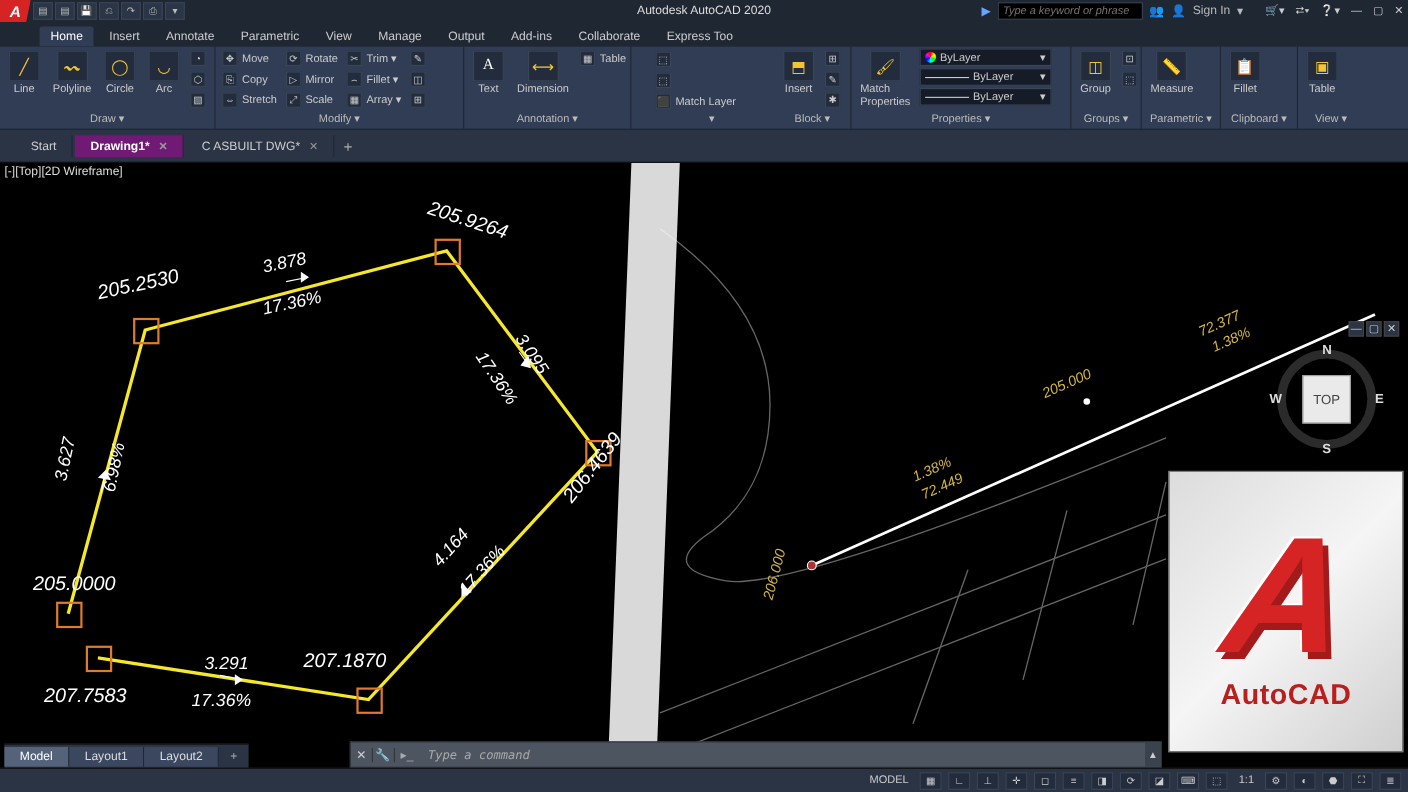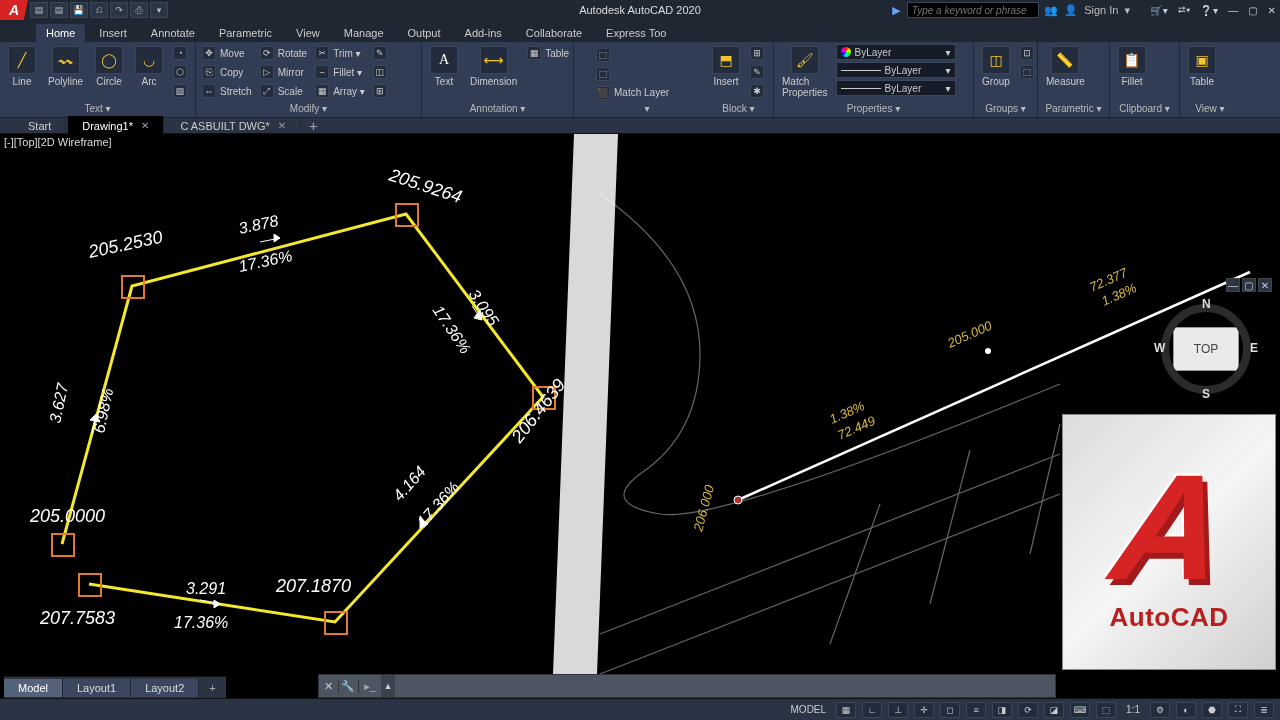--- a/index.html
+++ b/index.html
@@ -80,28 +80,28 @@
   }
   .rcol { display: flex; flex-direction: column; gap: 1px; }
   .layer-sel {
     width:120px;height:16px;background:#151c28;border:1px solid #3a4658;
     color:#ccc;font-size:10px;display:flex;align-items:center;padding:0 4px;
     justify-content:space-between;
   }
 
   
   .doctabs {
-    height: 16px; background: #2a3444; display: flex; align-items: center;
+    height: 30px; background: #2a3444; display: flex; align-items: center;
     font-size: 11px; padding-left: 14px; gap: 2px; border-bottom: 1px solid #111;
   }
   .doctab {
     padding: 2px 14px; color: #ccc; display:flex;align-items:center;gap:8px;
     border-right: 1px solid #1f2733; height: 20px;
   }
-  .doctab.active { background: #000000; color:#fff; }
+  .doctab.active { background: #701a75; color:#fff;font-weight:bold; }
   .doctab .x { font-size: 10px; color:#999; }
   .doctab-plus { width:20px;text-align:center;color:#aaa;font-size:14px; }
 
   
   .canvas-row {
     position: relative; height: 542px; background: #000; overflow: hidden;
   }
   .vp-label {
     position: absolute; top: 2px; left: 4px; font-size: 11px; color: #ddd;
   }
@@ -122,21 +122,21 @@
 
   
   .viewcube {
     position: absolute; top: 165px; right: 24px; width: 100px; height: 100px;
     display:flex;align-items:center;justify-content:center;
   }
   .vc-ring {
     position:absolute;width:90px;height:90px;border:8px solid #2b2b2b;border-radius:50%;
   }
   .vc-face {
-    width:66px;height:44px;background:#eaeaea;border:1px solid #999;
+    width:44px;height:44px;background:#eaeaea;border:1px solid #999;
     display:flex;align-items:center;justify-content:center;color:#444;font-size:12px;
   }
   .vc-dir { position:absolute;color:#ddd;font-size:12px;font-weight:bold; }
   .wcs-tag {
     position:absolute; top:281px; right:36px; background:#3a3a3a;color:#ccc;
     font-size:10px;padding:1px 6px;border:1px solid #555;
   }
 
   
   .vp-ctrls {
@@ -269,21 +269,21 @@
             <span class="ri">◔</span>
           </div>
         <div class="rowbtn">
             <span class="ri">⬡</span>
           </div>
         <div class="rowbtn">
             <span class="ri">▧</span>
           </div>
       </div>
     </div>
-    <div class="rgroup-label">Text ▾</div>
+    <div class="rgroup-label">Draw ▾</div>
   </div>
 
   <div class="rgroup" style="width:226px;">
     <div class="rgroup-body">
       <div class="rcol">
         <div class="rowbtn">
             <span class="ri">✥</span>
             <span>Move</span>
           </div>
         <div class="rowbtn">
@@ -602,20 +602,21 @@
   <div class="lt active">Model</div>
   <div class="lt">Layout1</div>
   <div class="lt">Layout2</div>
   <div class="plus">+</div>
 </div>
 
 <div class="cmdbar">
   <div class="cx">✕</div>
   <div class="cx">🔧</div>
   <div style="width:22px;text-align:center;">▸_</div>
+  <div class="ci">Type a command</div>
   <div class="cmd-arrow">▲</div>
 </div>
 
 <div class="statusbar">
   <div class="sb-txt">MODEL</div>
   <div class="sb-btn">▦</div>
   <div class="sb-btn">∟</div>
   <div class="sb-btn">⊥</div>
   <div class="sb-btn">✛</div>
   <div class="sb-btn">◻</div>

